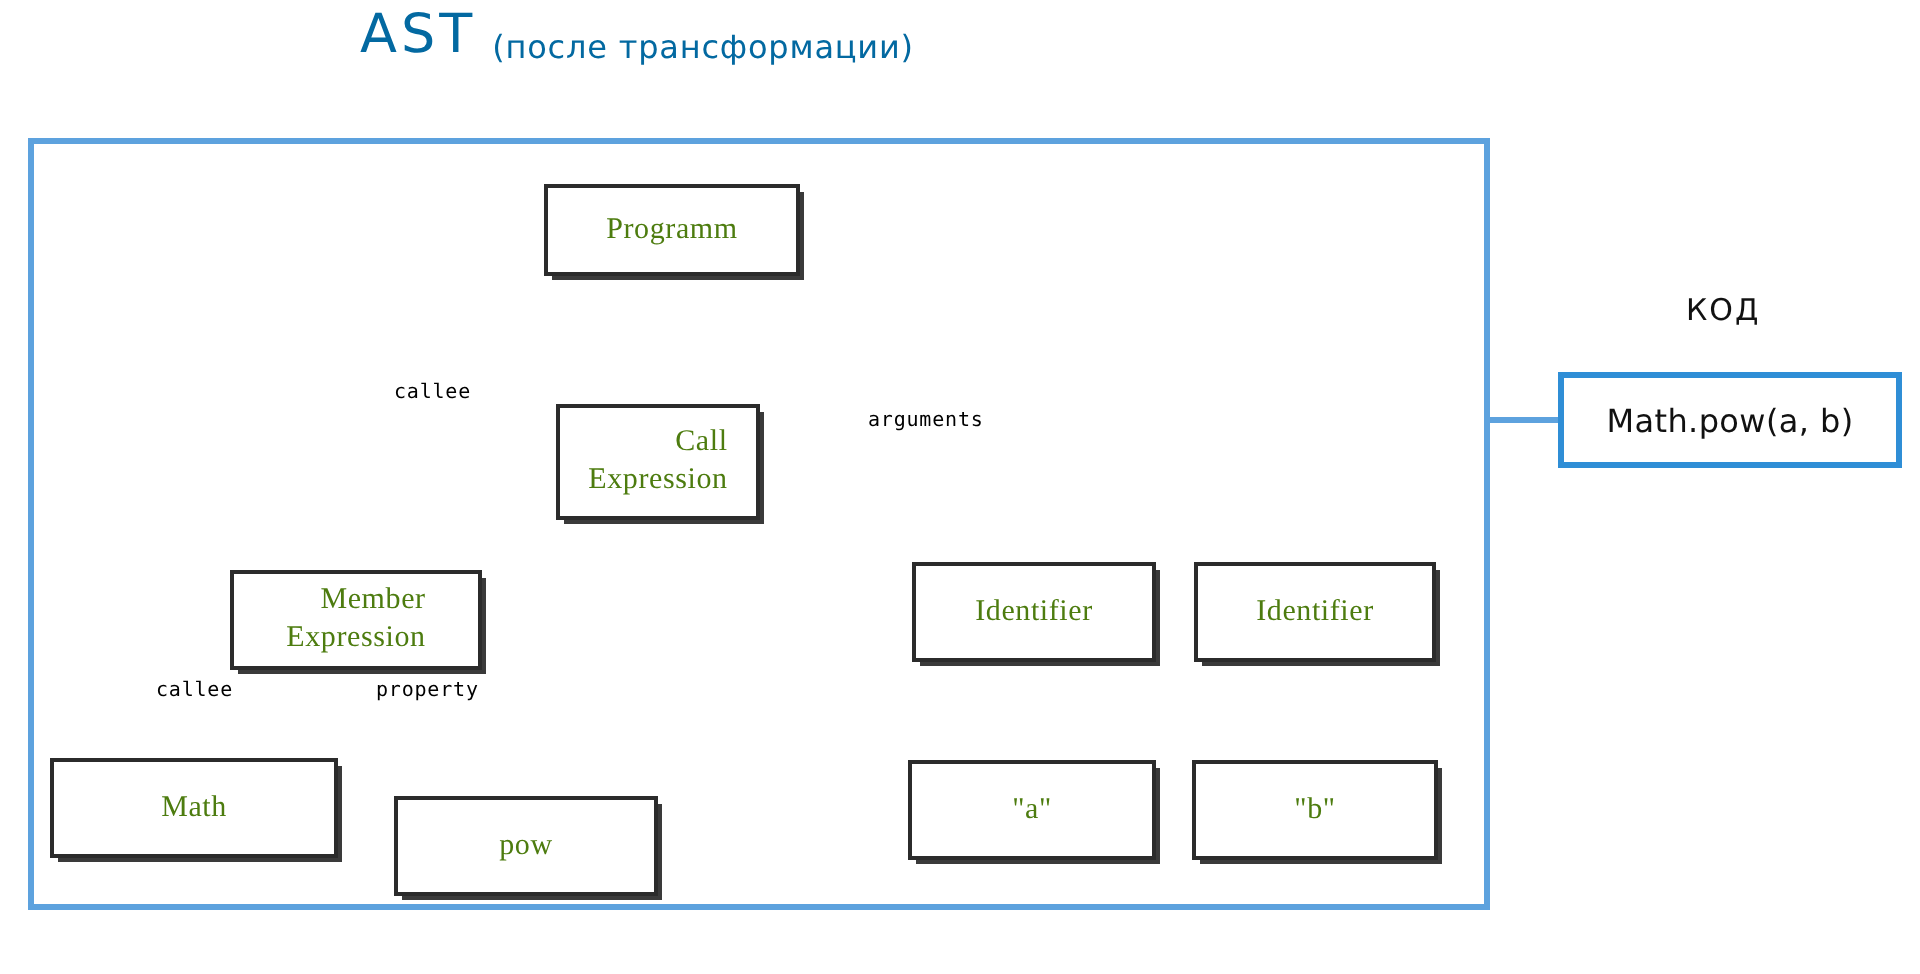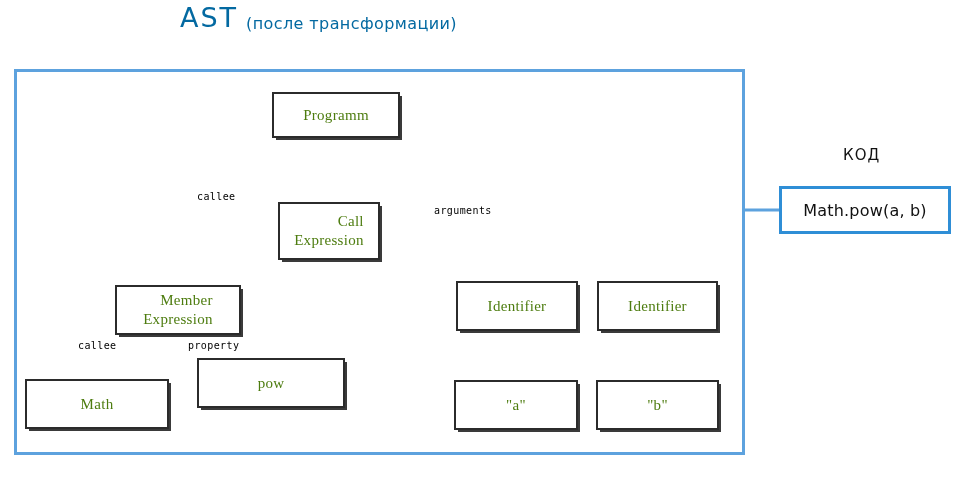--- a/index.html
+++ b/index.html
@@ -96,21 +96,21 @@
     font-family: Liberation Serif, serif;
   }
   .node span { display: block; }
 
   #node-program   { left: 272px; top: 92px;  width: 128px; height: 46px; }
   #node-call      { left: 278px; top: 202px; width: 102px; height: 58px; }
   #node-member    { left: 115px; top: 285px; width: 126px; height: 50px; }
   #node-identifier-a { left: 456px; top: 281px; width: 122px; height: 50px; }
   #node-identifier-b { left: 597px; top: 281px; width: 121px; height: 50px; }
   #node-math      { left: 25px;  top: 379px; width: 144px; height: 50px; }
-  #node-pow       { left: 197px; top: 358px; width: 148px; height: 50px; }
+  #node-pow       { left: 197px; top: 398px; width: 132px; height: 50px; }
   #node-arg-a     { left: 454px; top: 380px; width: 124px; height: 50px; }
   #node-arg-b     { left: 596px; top: 380px; width: 123px; height: 50px; }
 
   
   .edge-label {
     font-size: 10px;
     color: #000000;
     letter-spacing: 0.4px;
     font-family: "DejaVu Sans Mono", monospace;
     white-space: nowrap;

